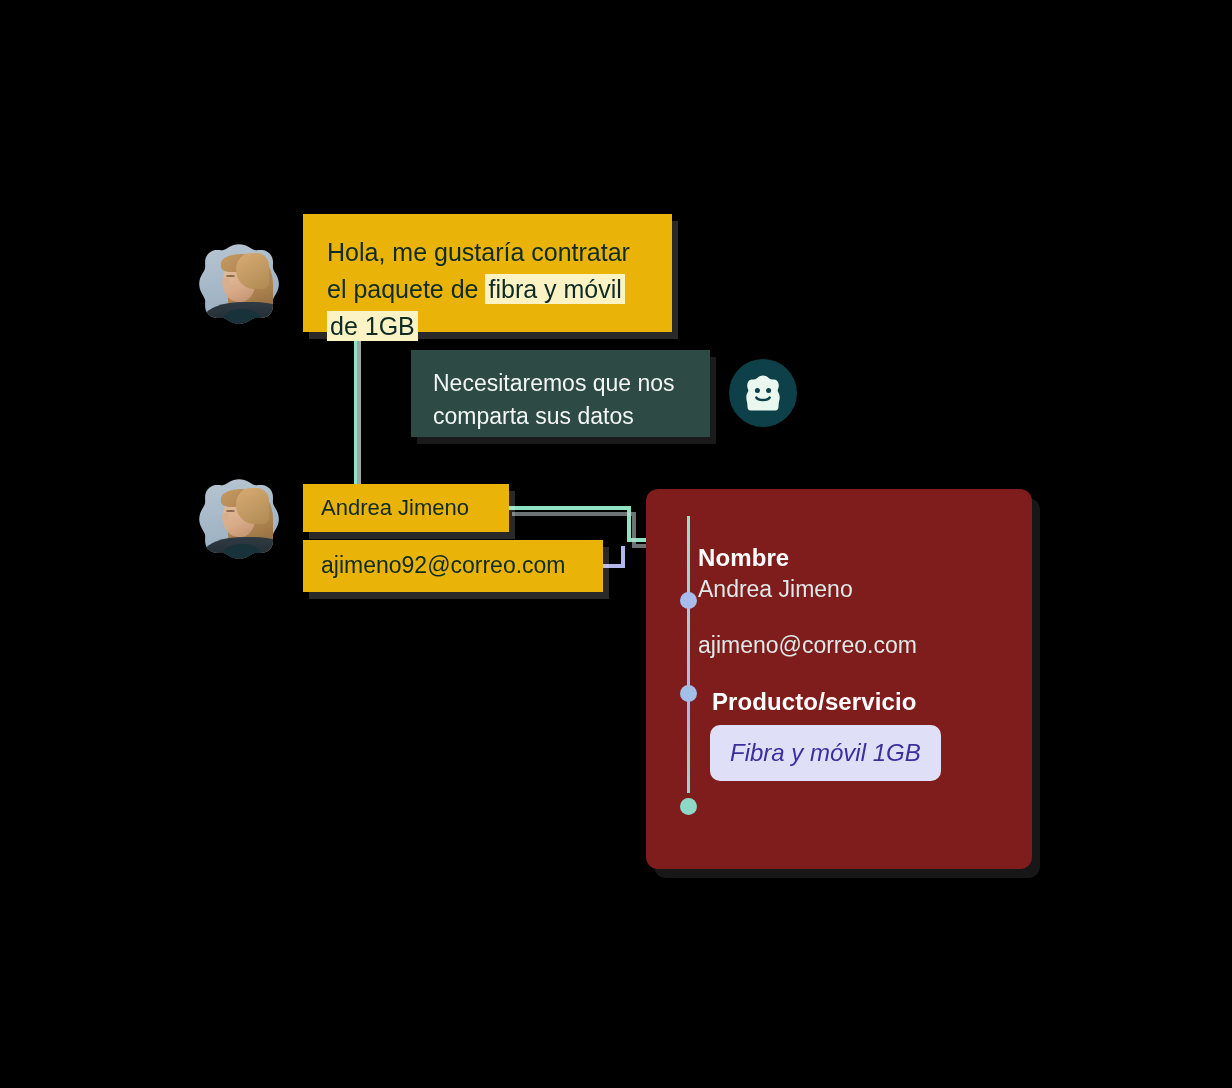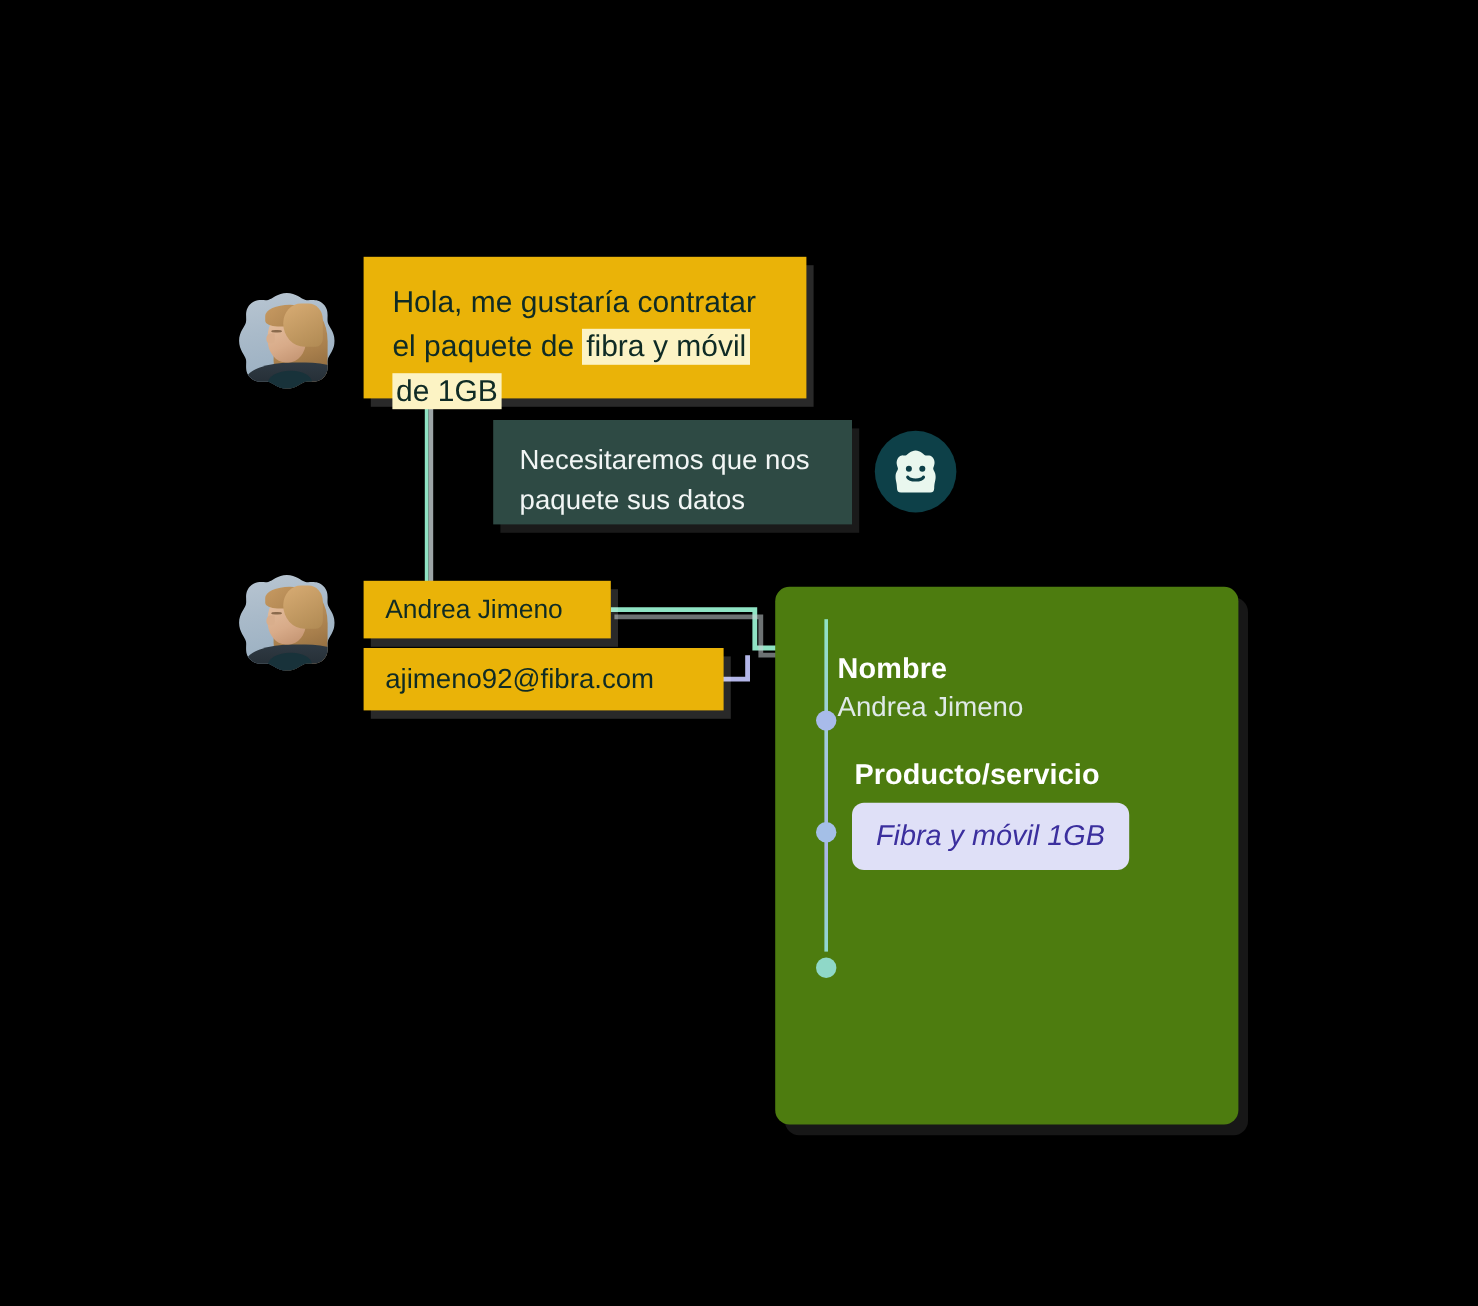--- a/index.html
+++ b/index.html
@@ -198,22 +198,22 @@
     position: absolute;
     pointer-events: none;
   }
 
   
   #data-card {
     position: absolute;
     left: 646px;
     top: 489px;
     width: 386px;
-    height: 448px;
-    background: #4d7c0f;
+    height: 380px;
+    background: #7f1d1d;
     border-radius: 12px;
     box-shadow: 8px 9px 0 rgba(255,255,255,0.09);
     box-sizing: border-box;
   }
   .card-rows {
     position: absolute;
     left: 52px;
     top: 55px;
     right: 20px;
   }
@@ -322,21 +322,21 @@
   </div>
 
   <div class="bubble-user" id="msg-user">
     <div class="txt" id="user-msg-text">Hola, me gustaría contratar
 el paquete de <span class="hl">fibra y móvil
 de 1GB</span></div>
   </div>
 
   <div id="msg-bot">
     <div class="txt">Necesitaremos que nos
-paquete sus datos</div>
+comparta sus datos</div>
   </div>
 
   <div class="bot-avatar">
     <svg width="40" height="38" viewBox="0 0 40 38">
       <path d="M20 1.5 c4.1 0 6.2 3.3 7.8 3.8 c1.6 0.5 5.4-0.9 7.3 3.1
                c1.9 4.0-0.6 6.5-0.4 8.3 c0.2 1.8 2.0 2.8 2.0 6.5
                c0 3.2-1.2 5.2-1.2 9.6 c0 2.1-1.0 3.7-3.4 3.7
                H7.9 c-2.4 0-3.4-1.6-3.4-3.7 c0-4.4-1.2-6.4-1.2-9.6
                c0-3.7 1.8-4.7 2.0-6.5 c0.2-1.8-2.3-4.3-0.4-8.3
                c1.9-4.0 5.7-2.6 7.3-3.1 C13.8 4.8 15.9 1.5 20 1.5 Z" fill="#e9f7ee"></path>
@@ -356,40 +356,41 @@
     <div class="nose"></div>
     <div class="hair-top"></div>
     <div class="hair-front"></div>
   </div>
 
   <div class="bubble-user" id="field-name">
     <div class="txt">Andrea Jimeno</div>
   </div>
 
   <div class="bubble-user" id="field-email">
-    <div class="txt">ajimeno92@fibra.com</div>
+    <div class="txt">ajimeno92@correo.com</div>
   </div>
 
   <div id="data-card">
 
     <div class="timeline">
       <div class="tl-line"></div>
       <div class="tl-dot" id="dot-1"></div>
       <div class="tl-dot" id="dot-2"></div>
       <div class="tl-dot" id="dot-3"></div>
     </div>
 
     <div class="card-rows">
 
       <div class="row-block">
         <div class="row-label">Nombre</div>
         <div class="row-value">Andrea Jimeno</div>
       </div>
 
       <div class="row-block">
+        <div class="row-value">ajimeno@correo.com</div>
       </div>
 
       <div class="row-block">
         <div class="row-label" id="label-producto">Producto/servicio</div>
         <div class="pill">Fibra y móvil 1GB</div>
       </div>
 
     </div>
   </div>
 

